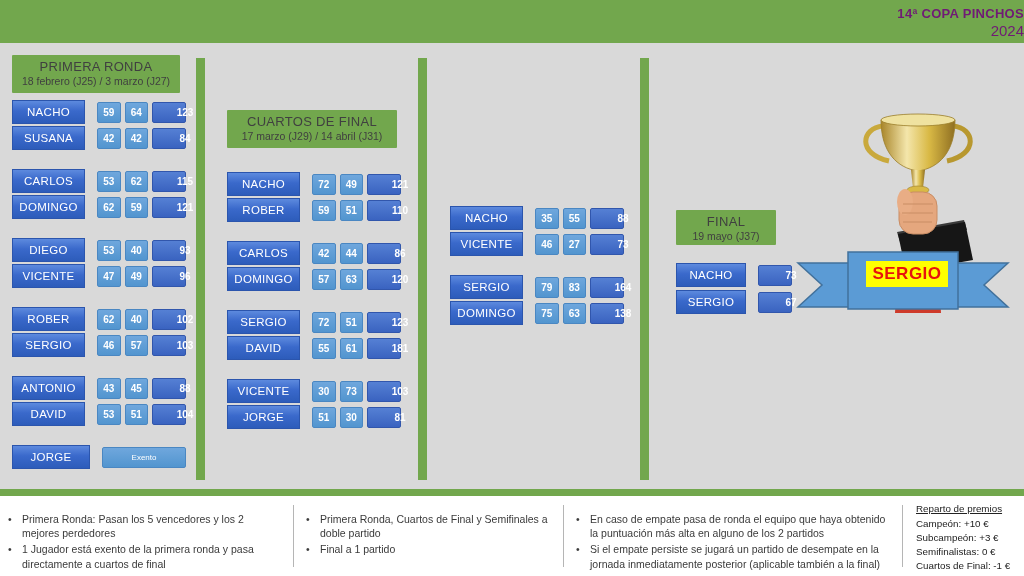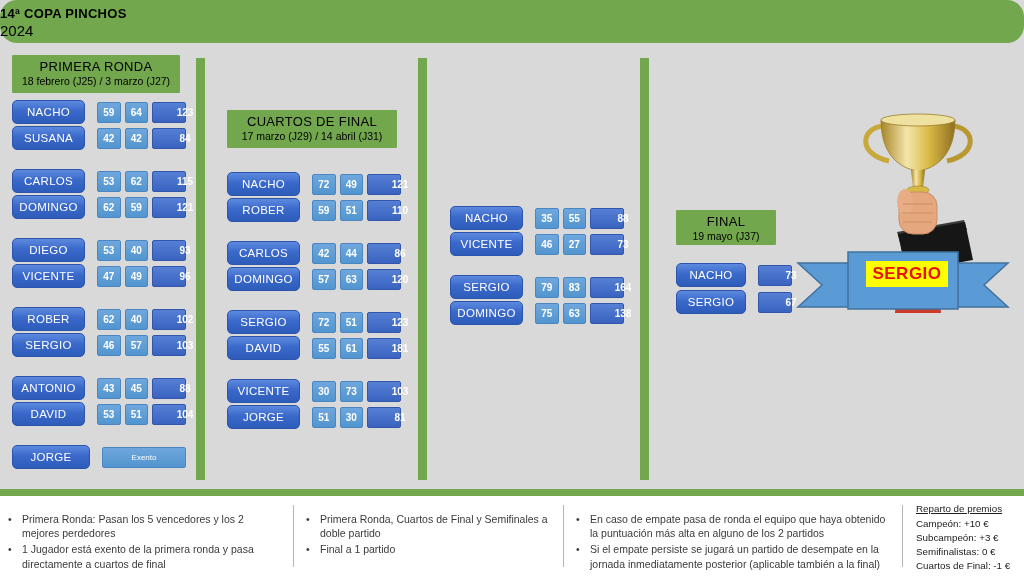--- a/index.html
+++ b/index.html
@@ -1,37 +1,37 @@
 <!DOCTYPE html>
 <html><head>
 <meta charset="utf-8">
 <style>
   html,body{margin:0;padding:0;}
   body{font-family:"Liberation Sans",sans-serif;}
   #slide{position:relative;width:1024px;height:576px;background:#d9d9d9;overflow:hidden;}
 
   
-  .topbar{position:absolute;left:0;top:0;width:1024px;height:43px;background:#72a74d;color:#000000;text-align:left;border-radius:17px;}
+  .topbar{position:absolute;left:0;top:0;width:1024px;height:43px;background:#72a74d;color:#701a75;text-align:right;}
   .topbar .t1{font-size:13px;font-weight:bold;letter-spacing:.3px;padding-top:6px;}
   .topbar .t2{font-size:15px;font-weight:normal;margin-top:1px;}
 
   
   .vbar{position:absolute;top:58px;width:9px;height:422px;background:#72a74d;}
 
   
   .column{position:absolute;width:178px;}
-  .round-header{background:#72a74d;color:#000000;text-align:center;height:38px;box-sizing:border-box;padding-top:4px;border-radius:1px;}
+  .round-header{background:#72a74d;color:#404040;text-align:center;height:38px;box-sizing:border-box;padding-top:4px;border-radius:1px;}
   .round-header .rt{font-size:13px;letter-spacing:.3px;}
   .round-header .rd{font-size:10.5px;margin-top:1px;}
   .pairs{margin-top:7px;}
   .pair{margin-bottom:19px;}
   .player-row{display:flex;align-items:center;height:24px;margin-bottom:2px;}
   .name-box{width:78px;height:24px;box-sizing:border-box;margin-right:12px;
     background:linear-gradient(180deg,#5d8ade 0%,#3a69cb 45%,#2d5cba 100%);
-    border:1px solid #2b55ad;border-radius:5px;color:#fff;font-size:11.5px;
+    border:1px solid #2b55ad;border-radius:0;color:#fff;font-size:11.5px;
     display:flex;align-items:center;justify-content:center;letter-spacing:.3px;}
   .score{width:25px;height:21px;box-sizing:border-box;margin-right:4px;color:#fff;
     font-size:10px;font-weight:bold;display:flex;align-items:center;justify-content:center;border-radius:2px;}
   .score.light{background:linear-gradient(180deg,#6fa7dd 0%,#5295cf 100%);border:1px solid #4a87c2;}
   .score.total{width:27px;background:linear-gradient(180deg,#5580d4 0%,#3a63c0 100%);border:1px solid #3156ac;padding-left:32px;}
   .bye-box{width:84px;height:21px;box-sizing:border-box;background:linear-gradient(180deg,#6fa7dd 0%,#5295cf 100%);
     border:1px solid #4a87c2;border-radius:2px;color:#fff;font-size:8px;display:flex;align-items:center;justify-content:center;}
 
   
   #col-final{width:120px;}

